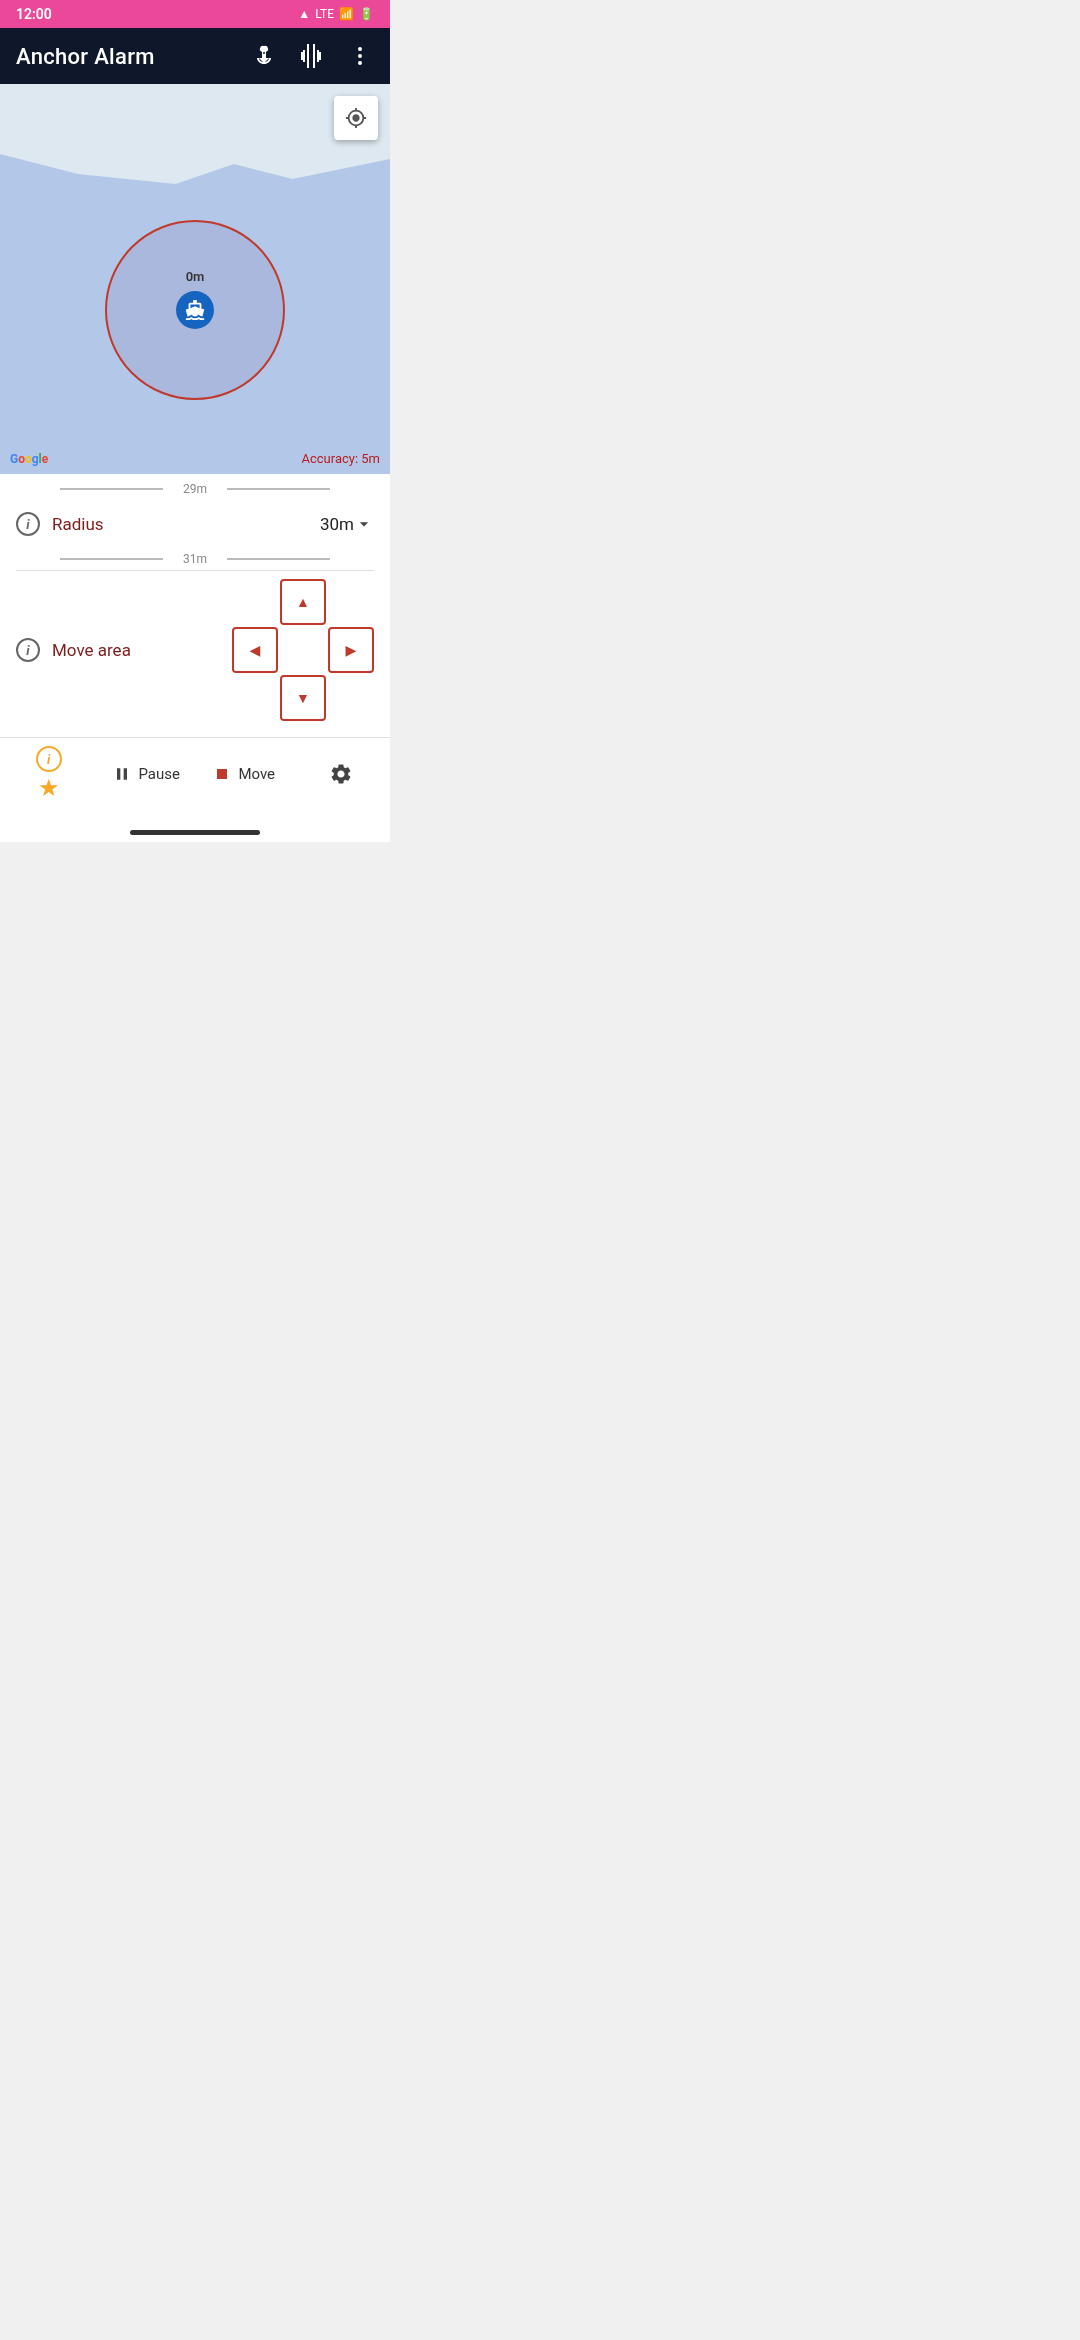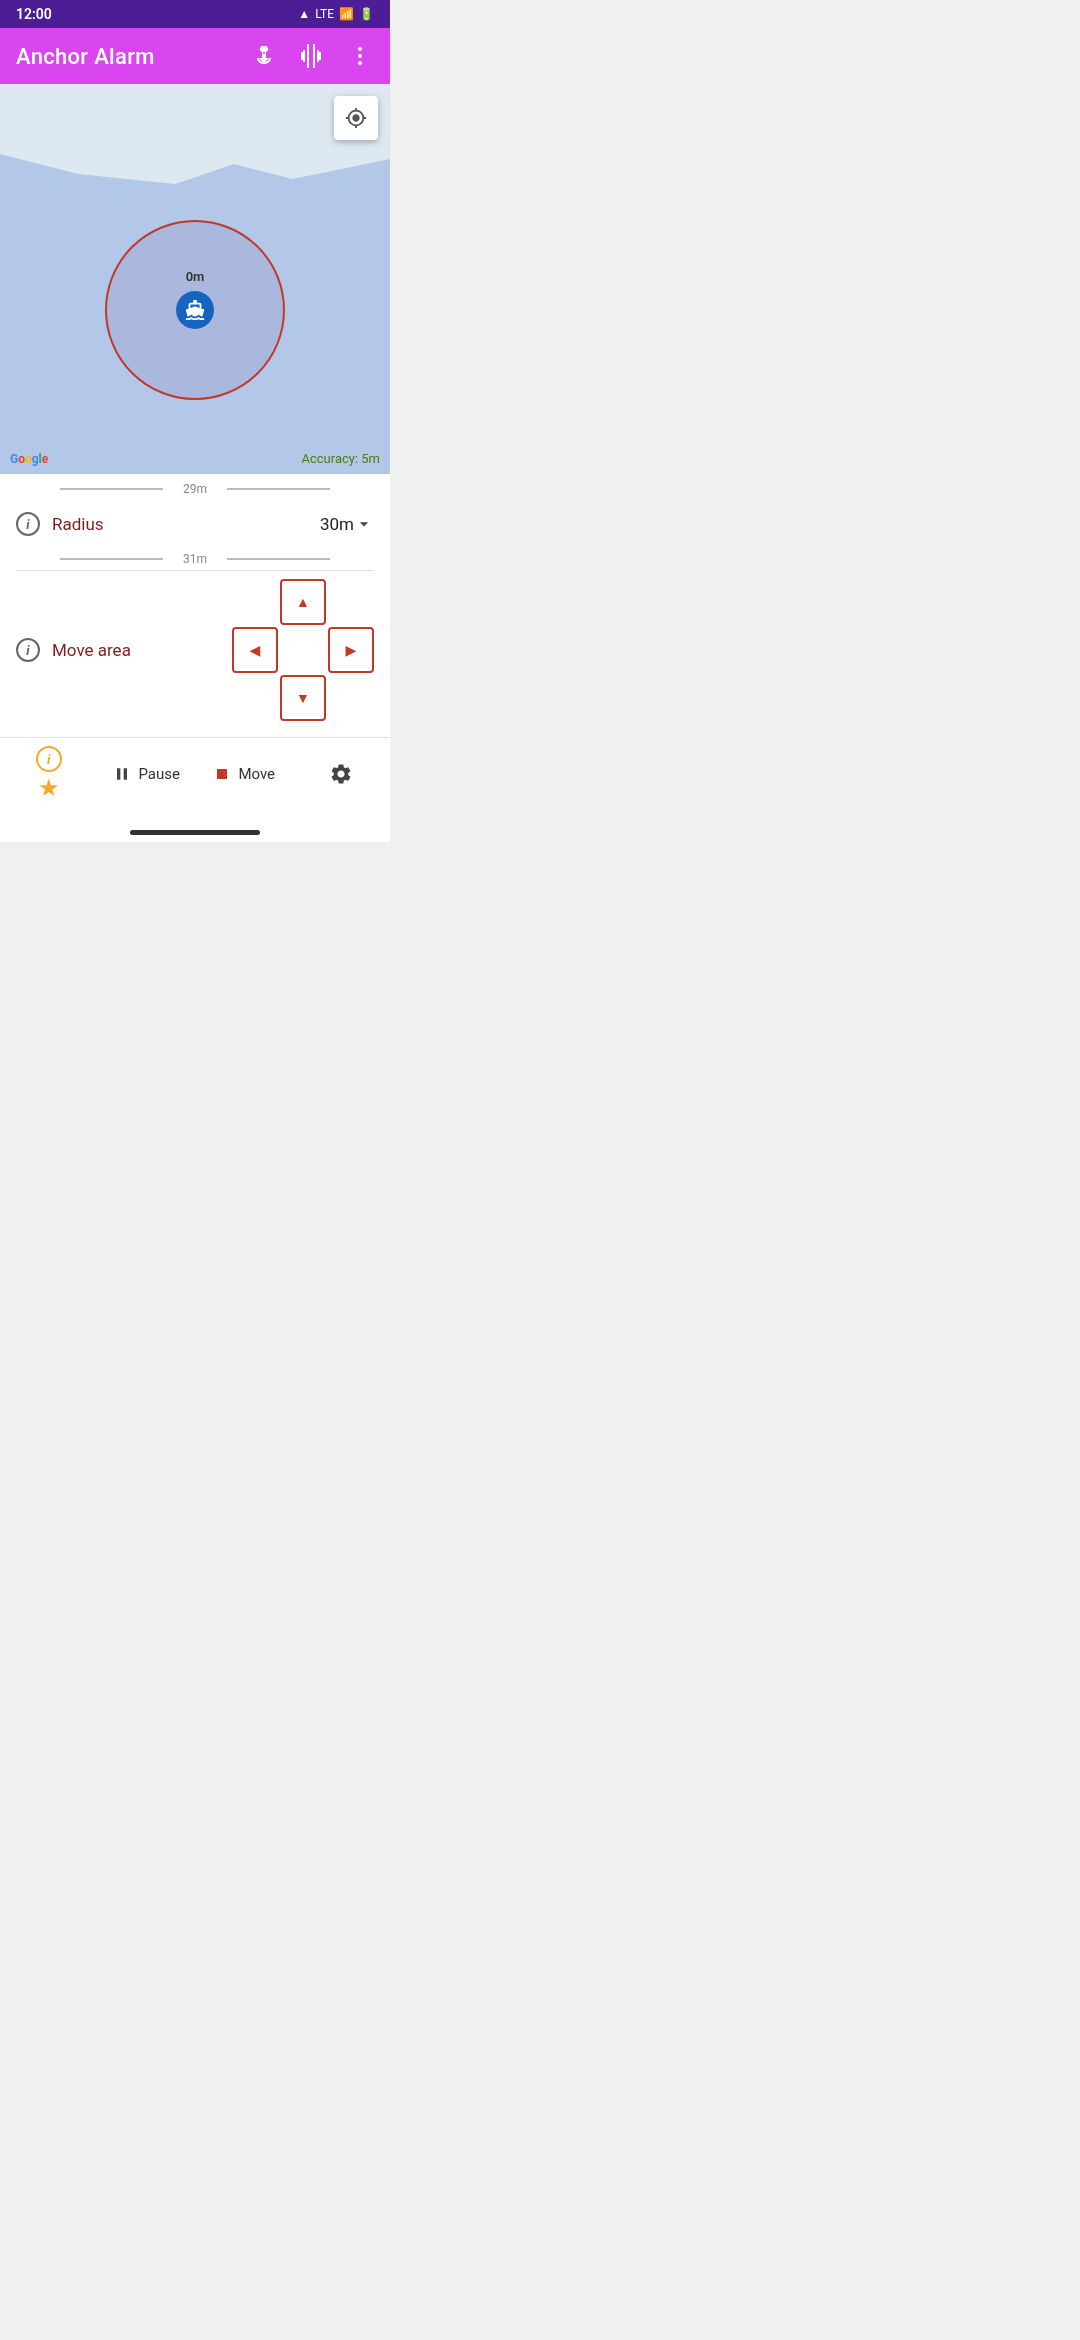--- a/index.html
+++ b/index.html
@@ -8,42 +8,42 @@
     body {
       width: 390px;
       min-height: 844px;
       font-family: 'Roboto', Arial, sans-serif;
       background: #f0f0f0;
       overflow-x: hidden;
     }
 
     
     .status-bar {
-      background: #4c1d95;
+      background: #ec4899;
       color: white;
       display: flex;
       justify-content: space-between;
       align-items: center;
       padding: 4px 16px;
       height: 28px;
     }
     .status-time {
       font-size: 14px;
       font-weight: 600;
     }
     .status-icons {
       display: flex;
       align-items: center;
       gap: 5px;
       font-size: 12px;
     }
 
     
     .app-bar {
-      background: #d946ef;
+      background: #0f172a;
       color: white;
       display: flex;
       align-items: center;
       padding: 0 8px 0 16px;
       height: 56px;
     }
     .app-title {
       flex: 1;
       font-size: 22px;
       font-weight: 500;
@@ -164,21 +164,21 @@
       font-weight: 700;
       letter-spacing: 0px;
     }
     .g-blue { color: #4285f4; }
     .g-red { color: #ea4335; }
     .g-yellow { color: #fbbc05; }
     .g-green { color: #34a853; }
 
     .accuracy-text {
       font-size: 13px;
-      color: #4d7c0f;
+      color: #b91c1c;
     }
 
     
     .controls-panel {
       background: white;
       padding: 0;
     }
 
     
     .radius-row {

